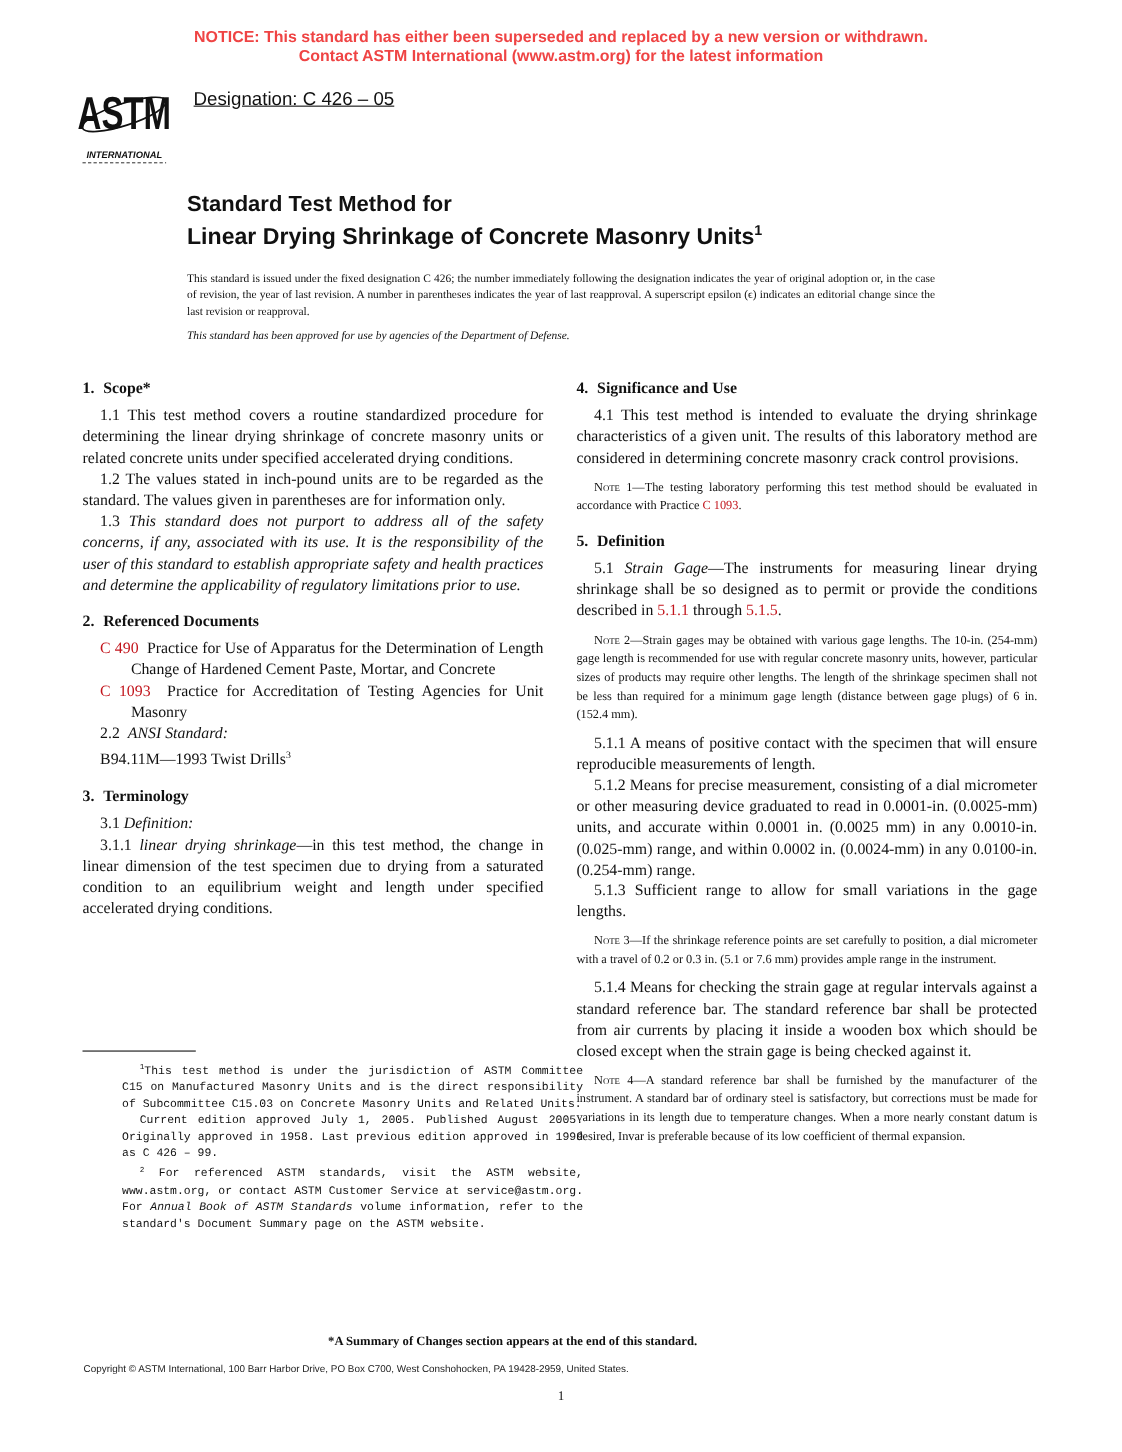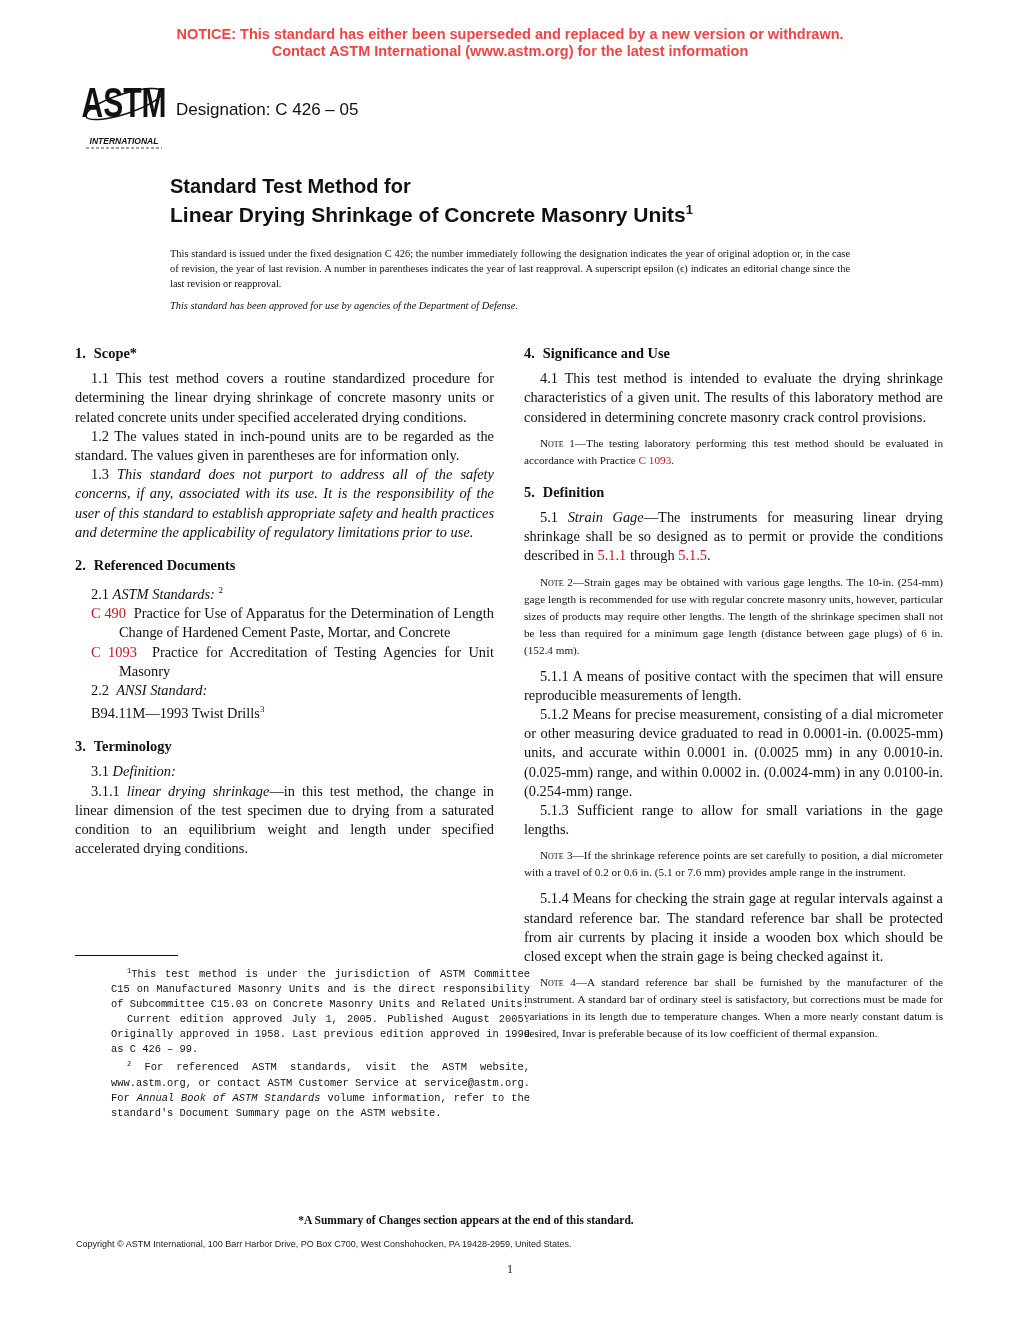--- a/index.html
+++ b/index.html
@@ -1,20 +1,20 @@
 <!DOCTYPE html>
 <html><head>
 <meta charset="utf-8">
 <style>
   html, body { margin: 0; padding: 0; background: #ffffff; }
   body { width: 1020px; height: 1320px; position: relative; overflow: hidden; color: #111; }
   .abs { position: absolute; }
   .notice { left: 0; width: 1020px; top: 26px; text-align: center; color: #ef4444; font-family: "Liberation Sans", sans-serif; font-weight: bold; font-size: 14.5px; line-height: 17px; }
-  .logo { left: 80px; top: 74px; width: 88px; height: 76px; }
-  .designation { left: 176px; top: 100px; font-family: "Liberation Sans", sans-serif; font-size: 17px; }
+  .logo { left: 69px; top: 74px; width: 88px; height: 76px; }
+  .designation { left: 176px; top: 80px; font-family: "Liberation Sans", sans-serif; font-size: 17px; text-decoration: underline; }
   .title1 { left: 170px; top: 174px; font-family: "Liberation Sans", sans-serif; font-weight: bold; font-size: 20px; line-height: 24px; }
   .title2 { left: 170px; top: 197px; font-family: "Liberation Sans", sans-serif; font-weight: bold; font-size: 21px; line-height: 26px; }
   .title2 sup { font-size: 13px; vertical-align: 8px; }
   .preamble { left: 170px; top: 246px; width: 680px; font-family: "Liberation Serif", serif; font-size: 10.4px; line-height: 15px; text-align: justify; }
   .dod { left: 170px; top: 300px; font-family: "Liberation Serif", serif; font-style: italic; font-size: 10.4px; }
   .col { font-family: "Liberation Serif", serif; font-size: 14.4px; line-height: 19.2px; }
   .col-left { left: 75px; top: 344px; width: 419px; }
   .col-right { left: 524px; top: 344px; width: 419px; }
   .h { font-weight: bold; font-size: 14.4px; margin: 0 0 6px 0; }
   .h .num { margin-right: 8px; }
@@ -66,21 +66,20 @@
     <span class="num">1.</span><span>Scope*</span>
   </div>
   <p class="ind">1.1 This test method covers a routine standardized procedure for determining the linear drying shrinkage of concrete masonry units or related concrete units under specified accelerated drying conditions.</p>
   <p class="ind">1.2 The values stated in inch-pound units are to be regarded as the standard. The values given in parentheses are for information only.</p>
   <p class="ind"><span>1.3</span> <span class="it">This standard does not purport to address all of the safety concerns, if any, associated with its use. It is the responsibility of the user of this standard to establish appropriate safety and health practices and determine the applicability of regulatory limitations prior to use.</span></p>
 
   <div class="gap"></div>
   <div class="h">
     <span class="num">2.</span><span>Referenced Documents</span>
   </div>
-  <p class="ind"><span>2.1</span> <span class="it">ASTM Standards:</span> <sup style="font-size:9px">2</sup></p>
   <p class="ref"><a class="red">C 490</a>&nbsp; <span>Practice for Use of Apparatus for the Determination of Length Change of Hardened Cement Paste, Mortar, and Concrete</span></p>
   <p class="ref"><a class="red">C 1093</a>&nbsp; <span>Practice for Accreditation of Testing Agencies for Unit Masonry</span></p>
   <p class="ind"><span>2.2</span>&nbsp; <span class="it">ANSI Standard:</span></p>
   <p class="ind"><span>B94.11M—1993 Twist Drills</span><sup style="font-size:9px">3</sup></p>
 
   <div class="gap"></div>
   <div class="h">
     <span class="num">3.</span><span>Terminology</span>
   </div>
   <p class="ind"><span>3.1</span> <span class="it">Definition:</span></p>
@@ -103,20 +102,20 @@
 
   <div style="height:6px"></div>
   <div class="h">
     <span class="num">5.</span><span>Definition</span>
   </div>
   <p class="ind"><span>5.1</span> <span class="it">Strain Gage</span><span>—The instruments for measuring linear drying shrinkage shall be so designed as to permit or provide the conditions described in </span><a class="red">5.1.1</a><span> through </span><a class="red">5.1.5</a><span>.</span></p>
   <p class="note"><span class="sc">Note 2</span><span>—Strain gages may be obtained with various gage lengths. The 10-in. (254-mm) gage length is recommended for use with regular concrete masonry units, however, particular sizes of products may require other lengths. The length of the shrinkage specimen shall not be less than required for a minimum gage length (distance between gage plugs) of 6 in. (152.4 mm).</span></p>
   <p class="ind">5.1.1 A means of positive contact with the specimen that will ensure reproducible measurements of length.</p>
   <p class="ind">5.1.2 Means for precise measurement, consisting of a dial micrometer or other measuring device graduated to read in 0.0001-in. (0.0025-mm) units, and accurate within 0.0001 in. (0.0025 mm) in any 0.0010-in. (0.025-mm) range, and within 0.0002 in. (0.0024-mm) in any 0.0100-in. (0.254-mm) range.</p>
   <p class="ind">5.1.3 Sufficient range to allow for small variations in the gage lengths.</p>
-  <p class="note"><span class="sc">Note 3</span><span>—If the shrinkage reference points are set carefully to position, a dial micrometer with a travel of 0.2 or 0.6 in. (5.1 or 7.6 mm) provides ample range in the instrument.</span></p>
+  <p class="note"><span class="sc">Note 3</span><span>—If the shrinkage reference points are set carefully to position, a dial micrometer with a travel of 0.2 or 0.3 in. (5.1 or 7.6 mm) provides ample range in the instrument.</span></p>
   <p class="ind">5.1.4 Means for checking the strain gage at regular intervals against a standard reference bar. The standard reference bar shall be protected from air currents by placing it inside a wooden box which should be closed except when the strain gage is being checked against it.</p>
   <p class="note"><span class="sc">Note 4</span><span>—A standard reference bar shall be furnished by the manufacturer of the instrument. A standard bar of ordinary steel is satisfactory, but corrections must be made for variations in its length due to temperature changes. When a more nearly constant datum is desired, Invar is preferable because of its low coefficient of thermal expansion.</span></p>
 </div>
 
 <div class="abs summary">*A Summary of Changes section appears at the end of this standard.</div>
 <div class="abs copyright">Copyright © ASTM International, 100 Barr Harbor Drive, PO Box C700, West Conshohocken, PA 19428-2959, United States.</div>
 <div class="abs pagenum">1</div>
 
 </body></html>

